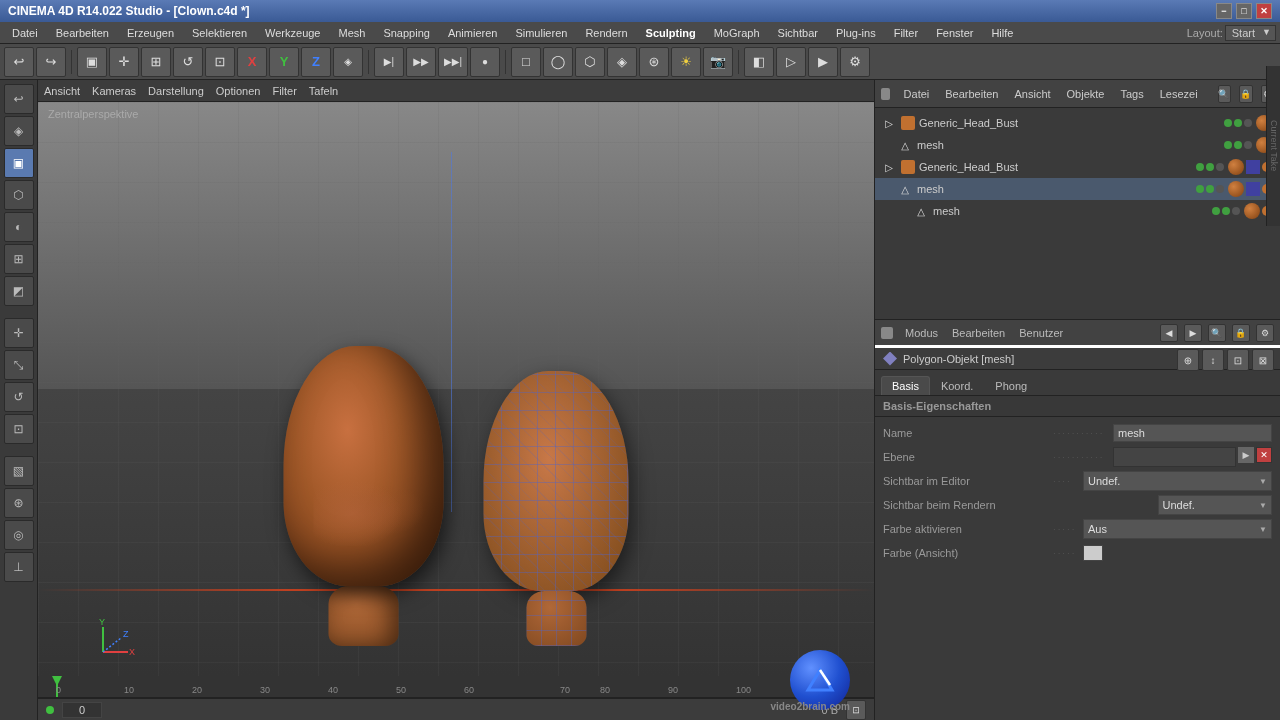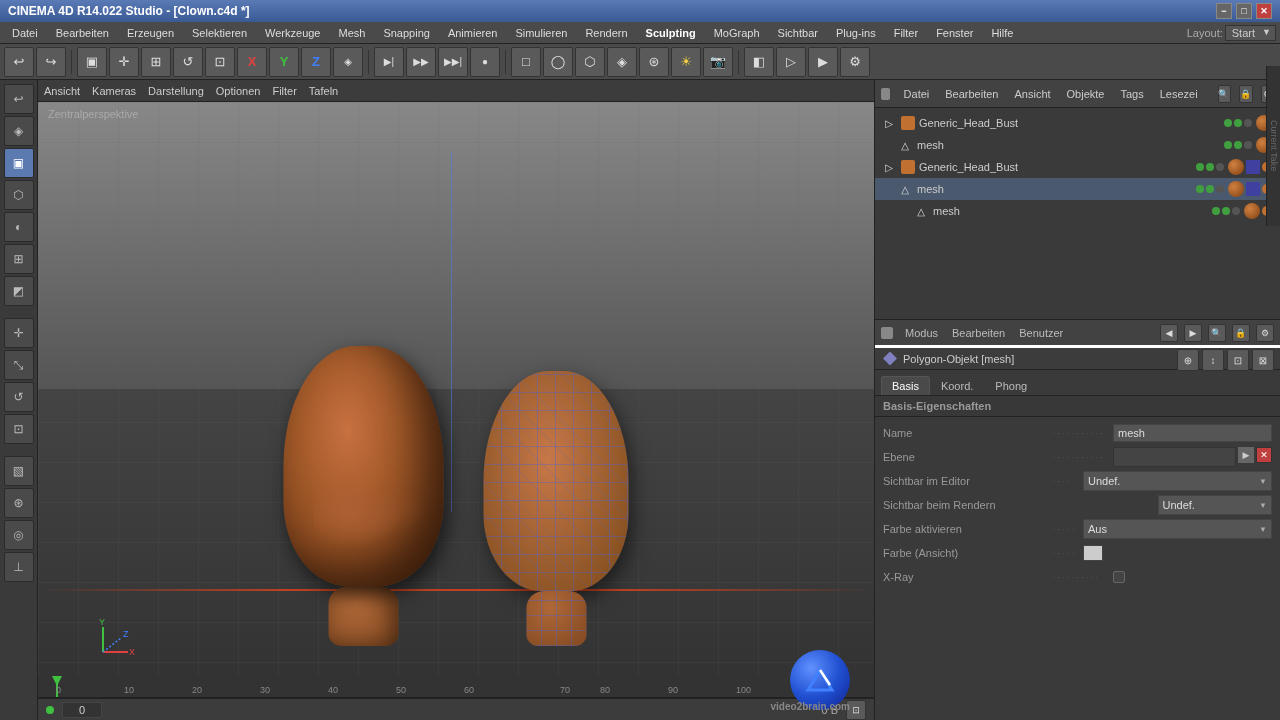--- a/index.html
+++ b/index.html
@@ -849,25 +849,20 @@
             <span class="prop-dropdown-arrow">▼</span>
           </div>
         </div>
 
         <div class="prop-row">
           <span class="prop-label">Farbe (Ansicht)</span>
           <span style="color:#555;font-size:8px;letter-spacing:2px;flex:1;max-width:30px;">·····</span>
           <div class="prop-color-swatch"></div>
         </div>
 
-        <div class="prop-row">
-          <span class="prop-label">X-Ray</span>
-          <span style="color:#555;font-size:8px;letter-spacing:2px;flex:1;max-width:60px;">··········</span>
-          <div class="prop-checkbox"></div>
-        </div>
 
       </div>
     </div>
   </div>
 </div>
 
 <div style="position:fixed; bottom:10px; right:430px; display:flex; align-items:center; gap:8px; pointer-events:none;">
   <div style="width:60px;height:60px;border-radius:50%;background:radial-gradient(circle at 35% 30%, #6090ff, #2050d0, #102090);display:flex;align-items:center;justify-content:center;position:relative;overflow:hidden;">
 
     <svg width="40" height="40" viewBox="0 0 40 40">

